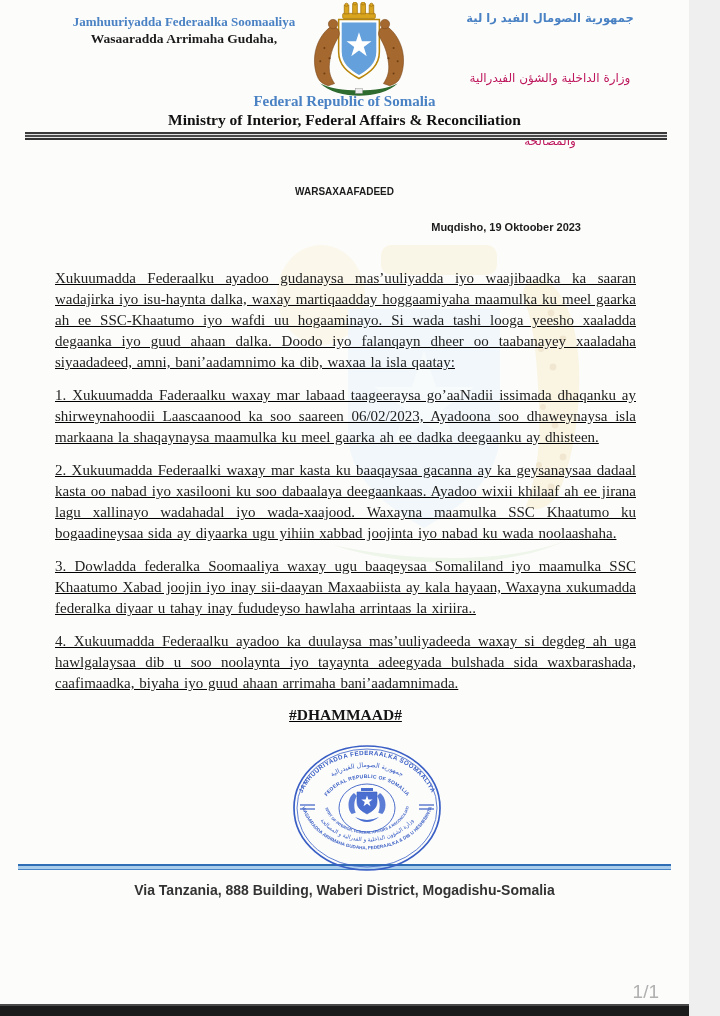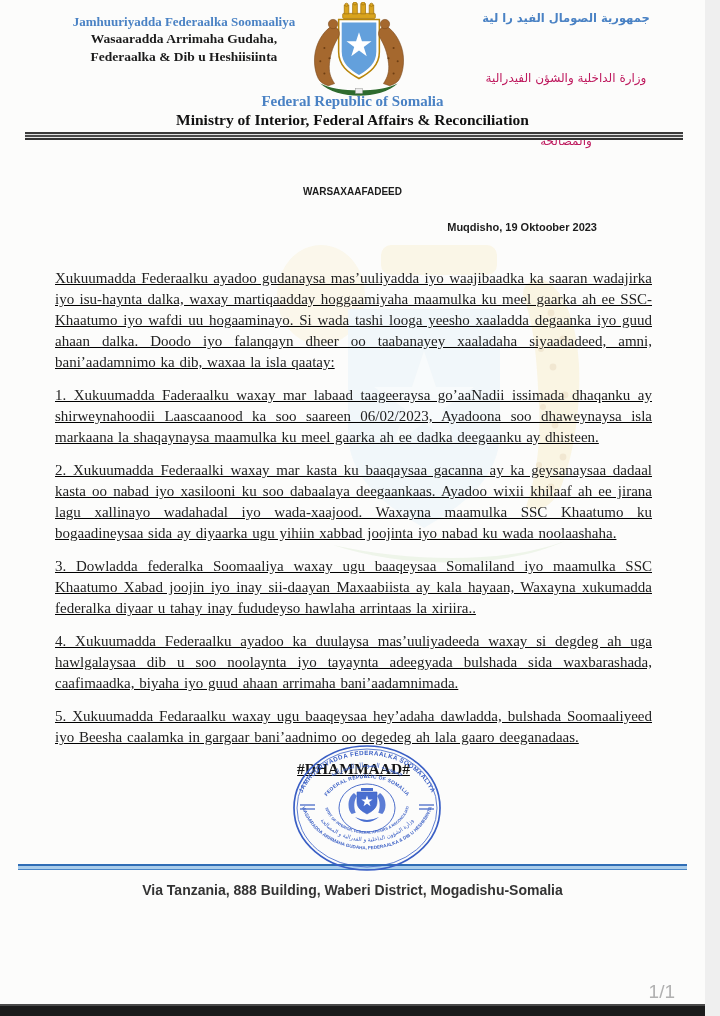--- a/index.html
+++ b/index.html
@@ -1,17 +1,17 @@
 <!DOCTYPE html>
 <html><head>
 <meta charset="utf-8">
 <style>
   html,body{margin:0;padding:0;}
   body{width:720px;height:1016px;background:#efefef;font-family:"Liberation Serif",serif;}
-  .page{position:relative;width:689px;height:1016px;background:#fcfcfb;overflow:hidden;padding-left:16px;}
+  .page{position:relative;width:689px;height:1016px;background:#fcfcfb;overflow:hidden;}
 
   
   .hdr-left{position:absolute;left:58px;top:13px;width:252px;text-align:center;z-index:2;}
   .hdr-left .l1{color:#4a82c4;font-weight:bold;font-size:13px;line-height:17px;}
   .hdr-left .l2,.hdr-left .l3{color:#1c1c1c;font-weight:bold;font-size:13.5px;line-height:18px;}
   .hdr-emblem{position:absolute;left:302px;top:2px;width:114px;height:94px;z-index:2;}
   .hdr-right{position:absolute;right:8px;top:6px;width:262px;text-align:center;direction:rtl;
              font-family:"DejaVu Sans",sans-serif;z-index:2;}
   .hdr-right .a1{color:#4a82c4;font-weight:bold;font-size:11.5px;line-height:16px;margin-top:4px;}
   .hdr-right .a2,.hdr-right .a3{color:#be185d;font-size:12px;line-height:21px;margin-top:42px;}
@@ -73,21 +73,20 @@
           <circle cx="280" cy="164" r="3"></circle>
         <circle cx="276" cy="222" r="3"></circle>
       </g>
       <path d="M70 302 C140 326 242 326 302 298 C244 320 152 320 70 302 Z" fill="#cfe3c2"></path>
     </g>
   </svg>
 
   <div class="hdr-left">
     <div class="l1">Jamhuuriyadda Federaalka Soomaaliya</div>
     <div class="l2">Wasaaradda Arrimaha Gudaha,</div>
-    <div class="l3">Federaalka &amp; Dib u Heshiisiinta</div>
   </div>
 
   <svg class="hdr-emblem" viewBox="0 0 112 92">
     <g fill="#d9a41e" stroke="#a87a12" stroke-width="0.8">
       <rect x="40" y="11" width="32" height="5" rx="1"></rect>
       <rect x="41.5" y="3" width="4.5" height="8.5"></rect>
       <rect x="49.8" y="1.5" width="4.5" height="10"></rect>
       <rect x="57.8" y="1.5" width="4.5" height="10"></rect>
       <rect x="66" y="3" width="4.5" height="8.5"></rect>
       <circle cx="43.7" cy="2.6" r="1.6"></circle>
@@ -130,21 +129,20 @@
 
   <div class="doc-title">WARSAXAAFADEED</div>
   <div class="doc-date">Muqdisho, 19 Oktoober 2023</div>
 
   <div class="doc-body">
     <p>Xukuumadda Federaalku ayadoo gudanaysa mas’uuliyadda iyo waajibaadka ka saaran wadajirka iyo isu-haynta dalka, waxay martiqaadday hoggaamiyaha maamulka ku meel gaarka ah ee SSC-Khaatumo iyo wafdi uu hogaaminayo. Si wada tashi looga yeesho xaaladda degaanka iyo guud ahaan dalka. Doodo iyo falanqayn dheer oo taabanayey xaaladaha siyaadadeed, amni, bani’aadamnimo ka dib, waxaa la isla qaatay:</p>
     <p>1. Xukuumadda Faderaalku waxay mar labaad taageeraysa go’aaNadii issimada dhaqanku ay shirweynahoodii Laascaanood ka soo saareen 06/02/2023, Ayadoona soo dhaweynaysa isla markaana la shaqaynaysa maamulka ku meel gaarka ah ee dadka deegaanku ay dhisteen.</p>
     <p>2. Xukuumadda Federaalki waxay mar kasta ku baaqaysaa gacanna ay ka geysanaysaa dadaal kasta oo nabad iyo xasilooni ku soo dabaalaya deegaankaas. Ayadoo wixii khilaaf ah ee jirana lagu xallinayo wadahadal iyo wada-xaajood. Waxayna maamulka SSC Khaatumo ku bogaadineysaa sida ay diyaarka ugu yihiin xabbad joojinta iyo nabad ku wada noolaashaha.</p>
     <p>3. Dowladda federalka Soomaaliya waxay ugu baaqeysaa Somaliland iyo maamulka SSC Khaatumo Xabad joojin iyo inay sii-daayan Maxaabiista ay kala hayaan, Waxayna xukumadda federalka diyaar u tahay inay fududeyso hawlaha arrintaas la xiriira..</p>
     <p>4. Xukuumadda Federaalku ayadoo ka duulaysa mas’uuliyadeeda waxay si degdeg ah uga hawlgalaysaa dib u soo noolaynta iyo tayaynta adeegyada bulshada sida waxbarashada, caafimaadka, biyaha iyo guud ahaan arrimaha bani’aadamnimada.</p>
-    <p>5. Xukuumadda Fedaraalku waxay ugu baaqeysaa hey’adaha dawladda, bulshada Soomaaliyeed iyo Beesha caalamka in gargaar bani’aadnimo oo degedeg ah lala gaaro deeganadaas.</p>
     <div class="doc-closing">#DHAMMAAD#</div>
   </div>
 
   <svg class="stamp" viewBox="0 0 162 138">
     <defs>
       <path id="arcOT" d="M 12 72 A 69 58 0 0 1 150 72" fill="none"></path>
       <path id="arcAT" d="M 24 72 A 57 46 0 0 1 138 72" fill="none"></path>
       <path id="arcIT" d="M 35 73 A 46 36 0 0 1 127 73" fill="none"></path>
       <path id="arcOB" d="M 15 62 A 67 56 0 0 0 147 62" fill="none"></path>
       <path id="arcAB" d="M 27 64 A 55 45 0 0 0 135 64" fill="none"></path>

